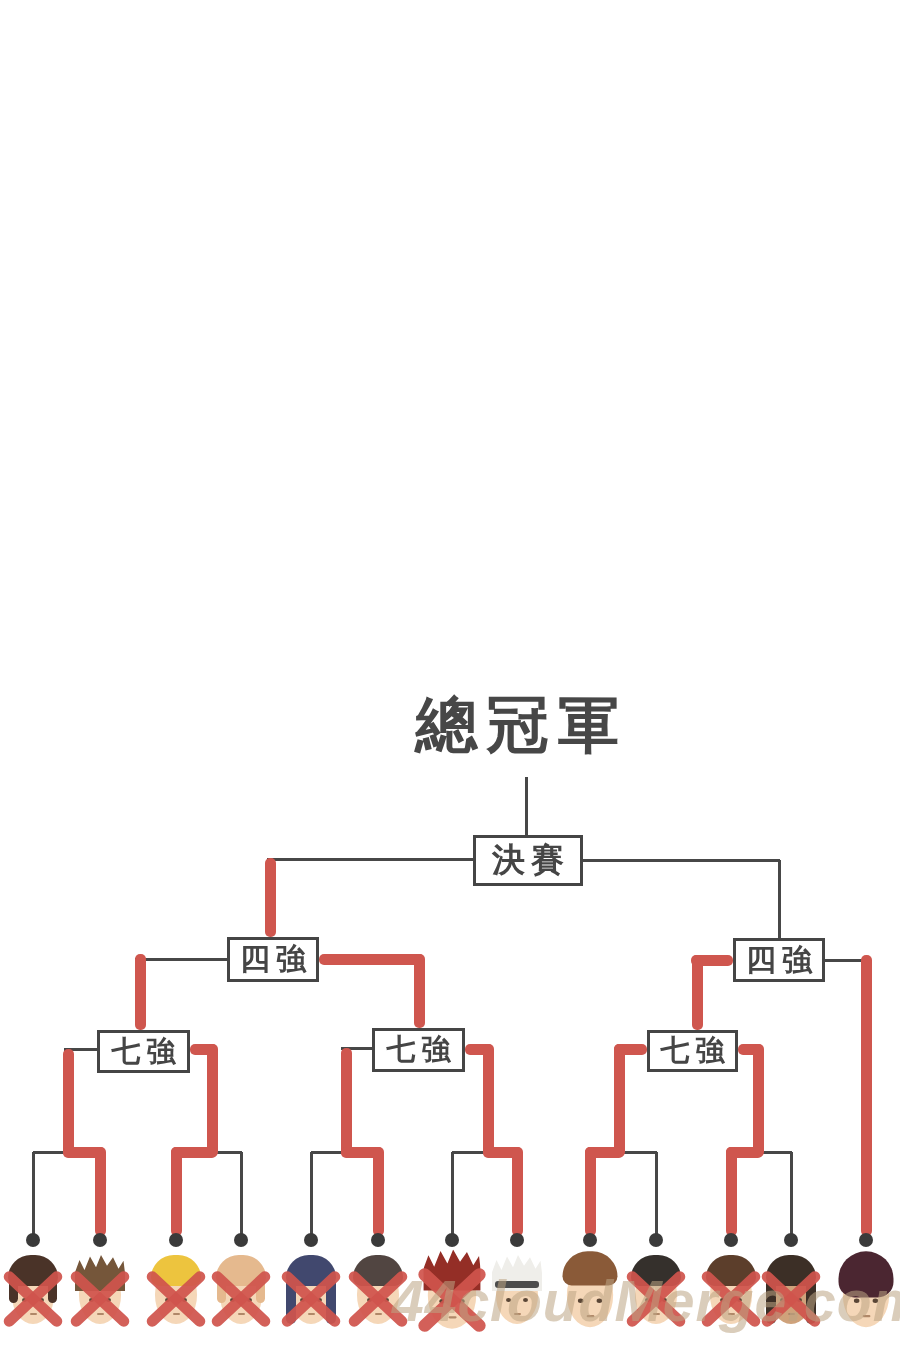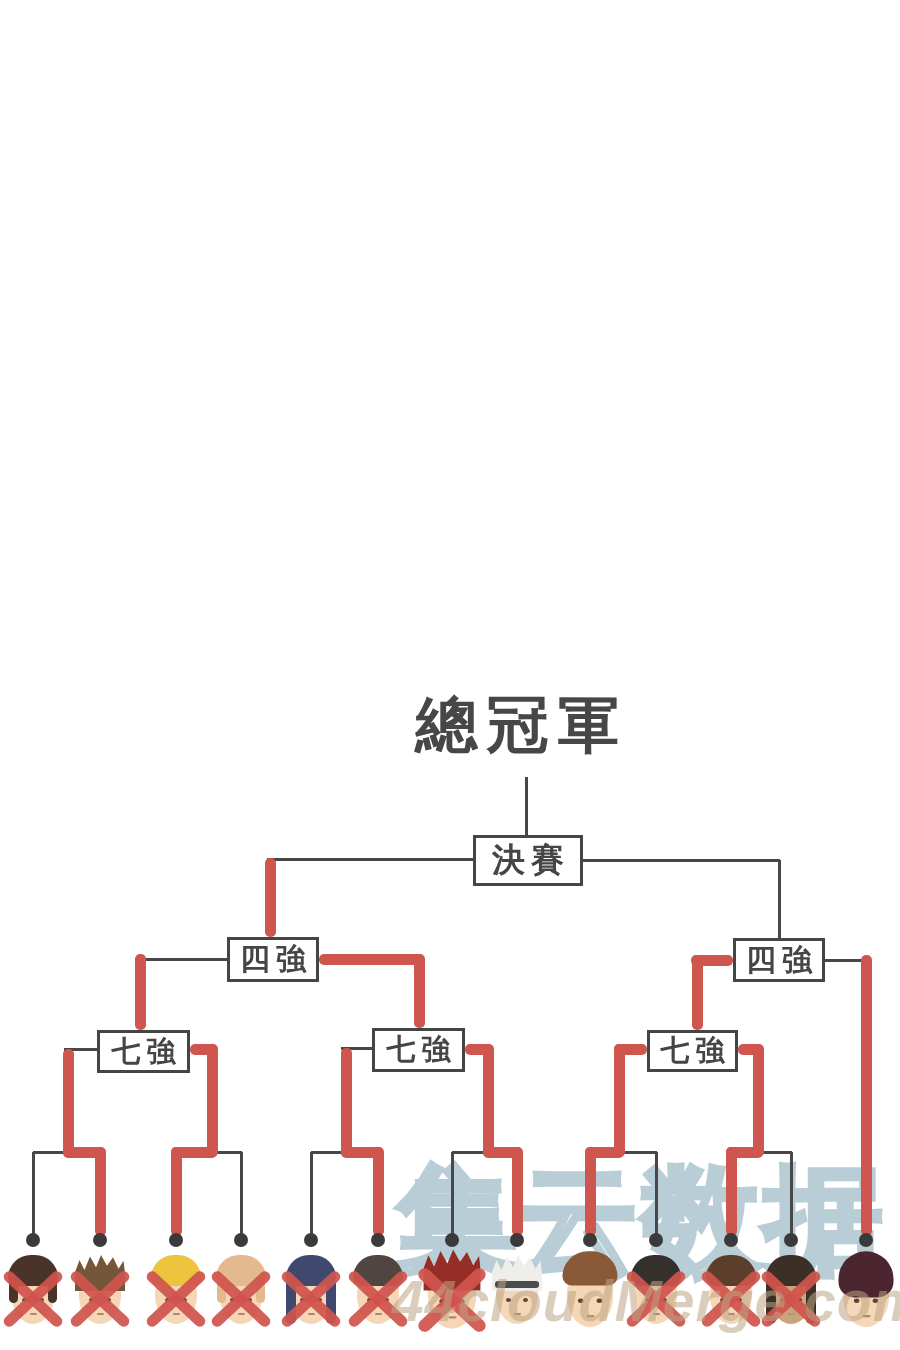--- a/index.html
+++ b/index.html
@@ -66,21 +66,20 @@
   .xmark{position:absolute;left:0;top:17px;width:58px;height:60px;z-index:40;}
   .xbar{position:absolute;left:50%;top:50%;width:76px;height:11px;
     background:rgba(208,84,76,0.93);border-radius:6px;}
   .xbar.a{transform:translate(-50%,-50%) rotate(43deg);}
   .xbar.b{transform:translate(-50%,-50%) rotate(-43deg);}
 </style>
 </head>
 <body>
 
 <div class="page">
-  <div class="wm-cjk">集云数据</div>
   <div class="champion-title">總冠軍</div>
   <div id="bracket">
       <div class="seg seg-gray" style="left: 524.5px; top: 777px; width: 3px; height: 58px;"></div>
       <div class="seg seg-gray" style="left: 267px; top: 857.5px; width: 206px; height: 3px;"></div>
       <div class="seg seg-red" style="left: 264.5px; top: 858px; width: 11px; height: 79px;"></div>
       <div class="seg seg-gray" style="left: 582px; top: 858.5px; width: 198px; height: 3px;"></div>
       <div class="seg seg-gray" style="left: 777.5px; top: 860px; width: 3px; height: 78px;"></div>
       <div class="seg seg-gray" style="left: 135px; top: 957.5px; width: 92px; height: 3px;"></div>
       <div class="seg seg-red" style="left: 134.5px; top: 954px; width: 11px; height: 76px;"></div>
       <div class="seg seg-red" style="left: 319px; top: 953.5px; width: 105px; height: 11px;"></div>

